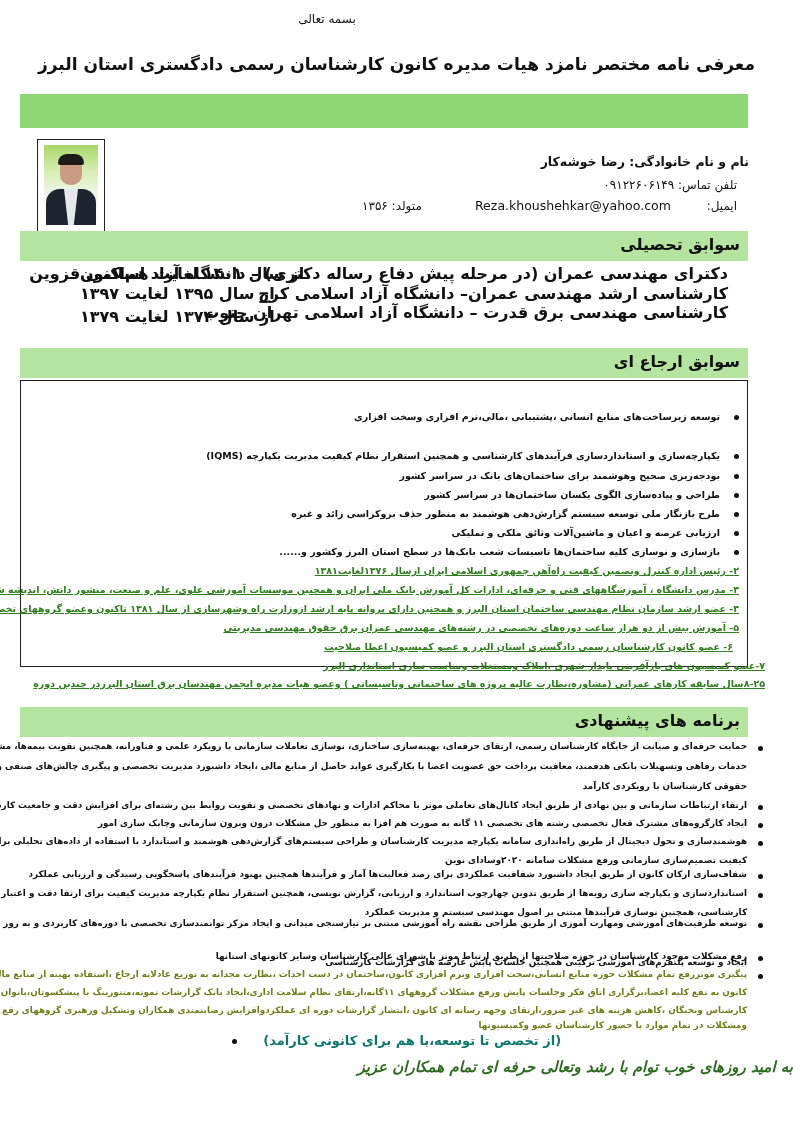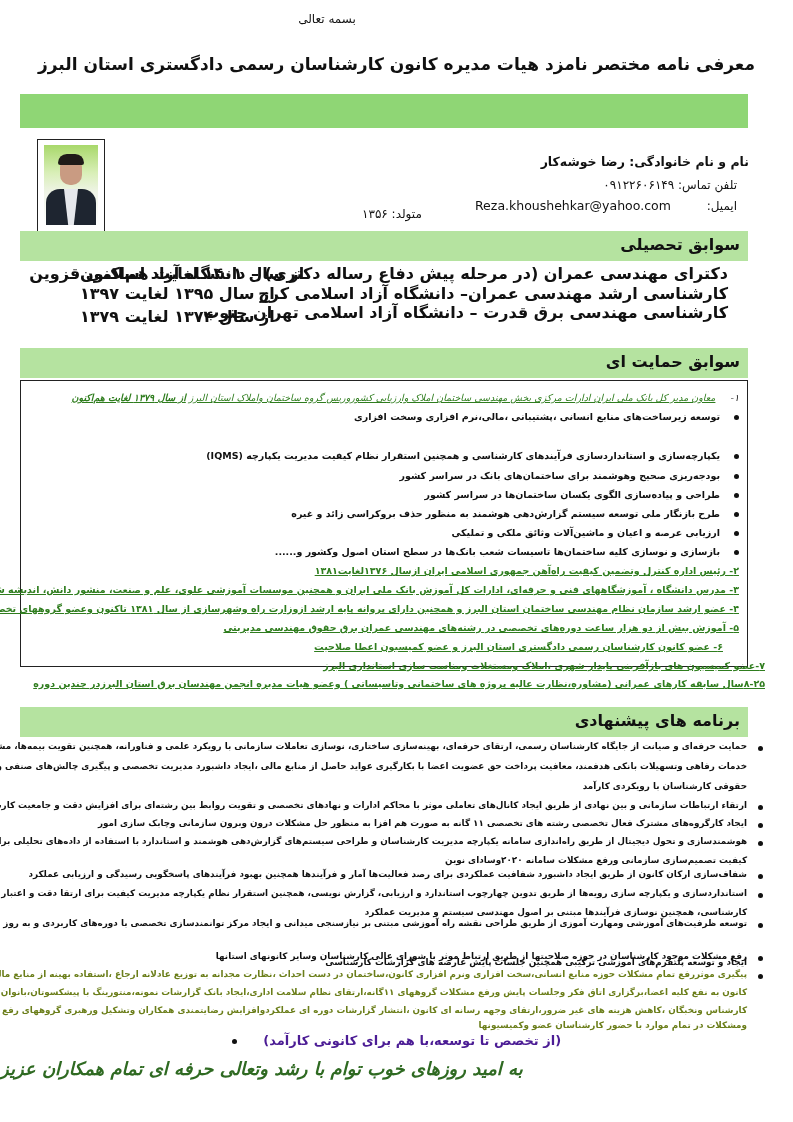--- a/index.html
+++ b/index.html
@@ -24,22 +24,22 @@
   .edu-row { position: absolute; font-size: 16px; font-weight: bold; }
   .prof-box { position: absolute; left: 20px; top: 380px; width: 726px; height: 285px; border: 1px solid #222; }
   .prof-line { position: absolute; font-size: 9.5px; white-space: nowrap; }
   .green-u { color: #2f7d1e; text-decoration: underline; text-decoration-color: #2f7d1e; }
   .green-u-bold { color: #2f7d1e; text-decoration: underline; font-weight: bold; }
   .bullet-line { position: absolute; font-size: 9.5px; font-weight: bold; white-space: nowrap; }
   .dot { display: inline-block; width: 5px; height: 5px; border-radius: 50%; background: #111; margin-left: 14px; vertical-align: middle; }
   .prog-line { position: absolute; right: 46px; font-size: 8.8px; font-weight: bold; white-space: nowrap; }
   .prog-dot { position: absolute; right: 30px; width: 5px; height: 5px; border-radius: 50%; background: #111; }
   .olive { color: #6b7e1a; }
-  .slogan { position: absolute; top: 1033px; left: 0; width: 793px; text-align: center; font-size: 13px; font-weight: bold; color: #4c1d95; }
-  .closing { position: absolute; top: 1058px; left: 0; width: 793px; text-align: left; font-size: 18px; font-weight: bold; font-style: italic; color: #2f6a22; }
+  .slogan { position: absolute; top: 1033px; left: 0; width: 793px; text-align: center; font-size: 13px; font-weight: bold; color: #0f766e; }
+  .closing { position: absolute; top: 1058px; left: 0; width: 793px; text-align: right; font-size: 15px; font-weight: bold; font-style: italic; color: #2f6a22; }
 </style>
 </head>
 <body>
 
 <div class="page">
 
   <div class="bismillah">بسمه تعالی</div>
   <div class="main-title">معرفی نامه مختصر نامزد هیات مدیره کانون کارشناسان رسمی دادگستری استان البرز</div>
 
   <div class="green-bar bar-top"></div>
@@ -50,55 +50,50 @@
       <div class="photo-shirt"></div>
       <div class="photo-head"></div>
       <div class="photo-hair"></div>
     </div>
   </div>
 
   <div class="info bold" style="right:44px; top:154px; font-size:12.5px;">نام و نام خانوادگی: رضا خوشه‌کار</div>
   <div class="info" style="right:56px; top:178px;">تلفن تماس: ۰۹۱۲۲۶۰۶۱۴۹</div>
   <div class="info" style="right:56px; top:199px;">ایمیل:</div>
   <div class="info" style="left:475px; top:198px; direction:ltr; font-size:12.5px;">Reza.khoushehkar@yahoo.com</div>
-  <div class="info" style="left:362px; top:199px;margin-top:8px;">متولد: ۱۳۵۶</div>
+  <div class="info" style="left:362px; top:199px;">متولد: ۱۳۵۶</div>
 
   <div class="section-header" style="top:231px;">
     <span>سوابق تحصیلی</span>
   </div>
   <div class="edu-row" style="right:65px; top:264px;">دکترای مهندسی عمران (در مرحله پیش دفاع رساله دکتری) – دانشگاه آزاد اسلامی قزوین</div>
   <div class="edu-row" style="left:80px; top:264px;">از سال ۱۴۰۱ لغایت هم‌اکنون</div>
   <div class="edu-row" style="right:65px; top:284px;">کارشناسی ارشد مهندسی عمران– دانشگاه آزاد اسلامی کرج</div>
   <div class="edu-row" style="left:80px; top:284px;">از سال ۱۳۹۵ لغایت ۱۳۹۷</div>
   <div class="edu-row" style="right:65px; top:303px;">کارشناسی مهندسی برق قدرت – دانشگاه آزاد اسلامی تهران جنوب</div>
   <div class="edu-row" style="left:80px; top:307px;">از سال ۱۳۷۴ لغایت ۱۳۷۹</div>
 
   <div class="section-header" style="top:348px;">
-    <span>سوابق حمایت ای</span>
+    <span>سوابق ارجاع ای</span>
   </div>
   <div class="prof-box">
-    <div class="prof-line" style="right:8px; top:11px; font-style:italic;">
-      <span style="margin-left:12px;">۱-</span>
-      <span class="green-u">معاون مدیر کل بانک ملی ایران ادارات مرکزی بخش مهندسی ساختمان املاک وارزیابی کشوروریس گروه ساختمان واملاک استان البرز</span>
-      <span class="green-u-bold">از سال ۱۳۷۹ لغایت هم‌اکنون</span>
-    </div>
 
     <div class="bullet-line" style="right:8px; top:30px;"><span class="dot"></span><span>توسعه زیرساخت‌های منابع انسانی ،پشتیبانی ،مالی،نرم افزاری وسخت افزاری</span></div>
     <div class="bullet-line" style="right:8px; top:69px;"><span class="dot"></span><span>یکپارچه‌سازی و استانداردسازی فرآیندهای کارشناسی و همچنین استقرار نظام کیفیت مدیریت یکپارچه (IQMS)</span></div>
     <div class="bullet-line" style="right:8px; top:89px;"><span class="dot"></span><span>بودجه‌ریزی صحیح وهوشمند برای ساختمان‌های بانک در سراسر کشور</span></div>
     <div class="bullet-line" style="right:8px; top:108px;"><span class="dot"></span><span>طراحی و پیاده‌سازی الگوی یکسان ساختمان‌ها در سراسر کشور</span></div>
     <div class="bullet-line" style="right:8px; top:127px;"><span class="dot"></span><span>طرح بازنگار ملی توسعه سیستم گزارش‌دهی هوشمند به منظور حذف بروکراسی زائد و غیره</span></div>
     <div class="bullet-line" style="right:8px; top:146px;"><span class="dot"></span><span>ارزیابی عرصه و اعیان و ماشین‌آلات وثائق ملکی و تملیکی</span></div>
-    <div class="bullet-line" style="right:8px; top:165px;"><span class="dot"></span><span>بازسازی و نوسازی کلیه ساختمان‌ها تاسیسات شعب بانک‌ها در سطح استان اصول وکشور و......</span></div>
+    <div class="bullet-line" style="right:8px; top:165px;"><span class="dot"></span><span>بازسازی و نوسازی کلیه ساختمان‌ها تاسیسات شعب بانک‌ها در سطح استان البرز وکشور و......</span></div>
 
     <div class="prof-line green-u-bold" style="right:8px; top:184px;">۲- رئیس اداره کنترل وتضمین کیفیت راه‌آهن جمهوری اسلامی ایران ازسال ۱۳۷۶لغایت۱۳۸۱</div>
     <div class="prof-line green-u-bold" style="right:8px; top:203px;">۳- مدرس دانشگاه ، آموزشگاههای فنی و حرفه‌ای، ادارات کل آموزش بانک ملی ایران و همچنین موسسات آموزشی علوی، علم و صنعت، منشور دانش، اندیشه شریف و...</div>
     <div class="prof-line green-u-bold" style="right:8px; top:222px;">۴- عضو ارشد سازمان نظام مهندسی ساختمان استان البرز و همچنین دارای پروانه پایه ارشد ازوزارت راه وشهرسازی از سال ۱۳۸۱ تاکنون وعضو گروههای تخصصی سازمان</div>
     <div class="prof-line green-u-bold" style="right:8px; top:241px;">۵- آموزش بیش از دو هزار ساعت دوره‌های تخصصی در رشته‌های مهندسی عمران برق حقوق مهندسی مدیریتی</div>
-    <div class="prof-line green-u-bold" style="right:24px; top:260px;">۶- عضو کانون کارشناسان رسمی دادگستری استان البرز و عضو کمیسیون اعطا صلاحیت</div>
+    <div class="prof-line green-u-bold" style="right:14px; top:260px;">۶- عضو کانون کارشناسان رسمی دادگستری استان البرز و عضو کمیسیون اعطا صلاحیت</div>
   </div>
   <div class="prof-line green-u-bold" style="right:28px; top:660px;">۷-عضو کمیسیون های بازآفرینی پایدار شهری ،املاک ومستغلات ومناسب سازی استانداری البرز</div>
   <div class="prof-line green-u-bold" style="right:28px; top:678px;">۸-۲۵سال سابقه کارهای عمرانی (مشاوره،نظارت عالیه پروژه های ساختمانی وتاسیساتی ) وعضو هیات مدیره انجمن مهندسان برق استان البرزدر چندین دوره</div>
 
   <div class="section-header" style="top:707px;">
     <span>برنامه های پیشنهادی</span>
   </div>
 
   <div class="prog-dot" style="top:746px;"></div>
   <div class="prog-line" style="top:741px;">حمایت حرفه‌ای و صیانت از جایگاه کارشناسان رسمی، ارتقای حرفه‌ای، بهینه‌سازی ساختاری، نوسازی تعاملات سازمانی با رویکرد علمی و فناورانه، همچنین تقویت بیمه‌ها، مشوق‌ها و</div>

